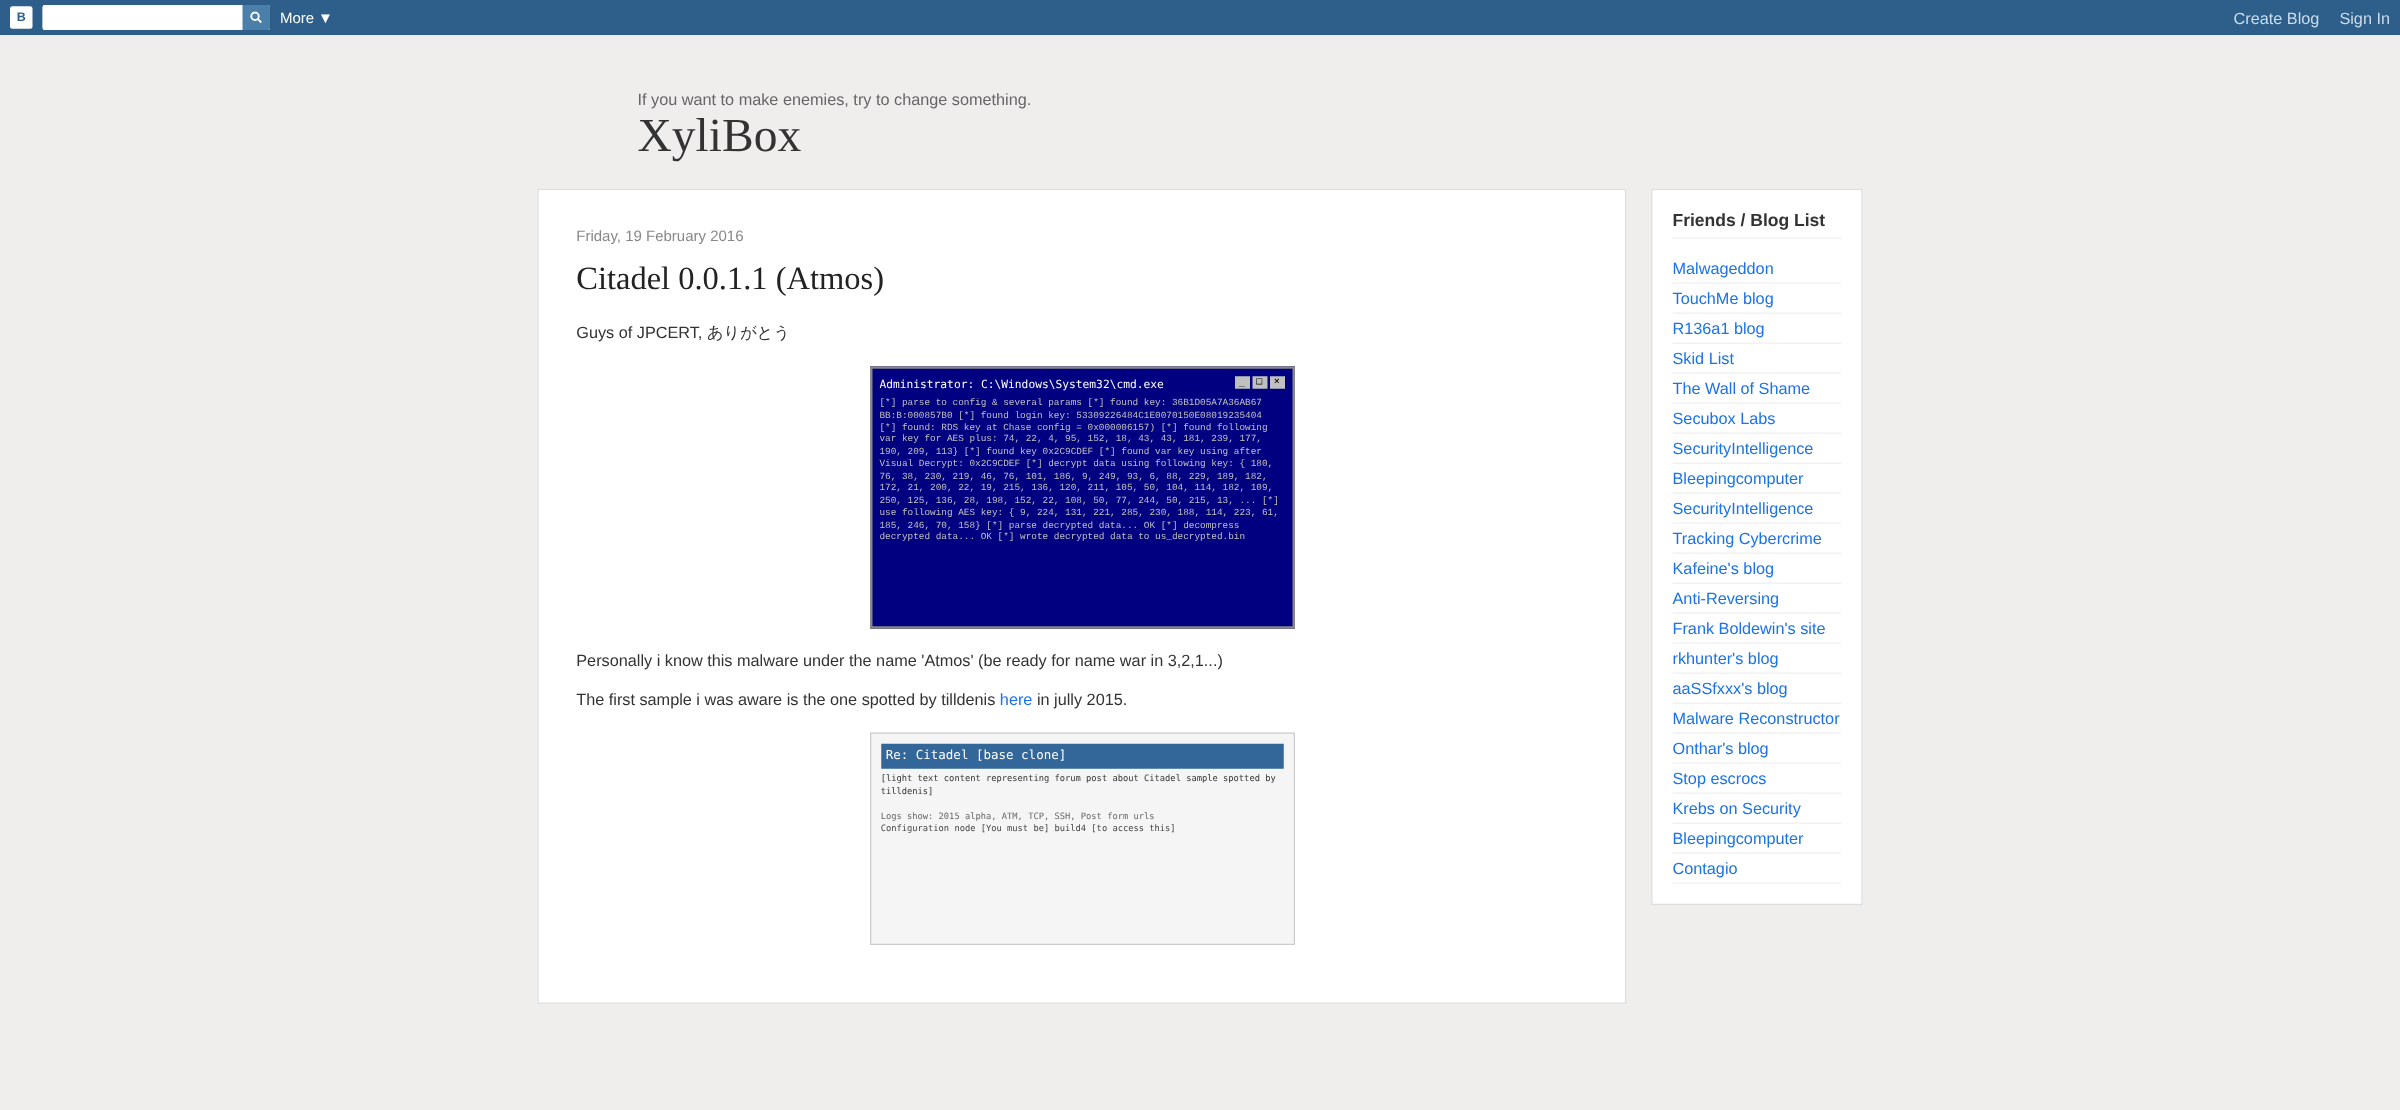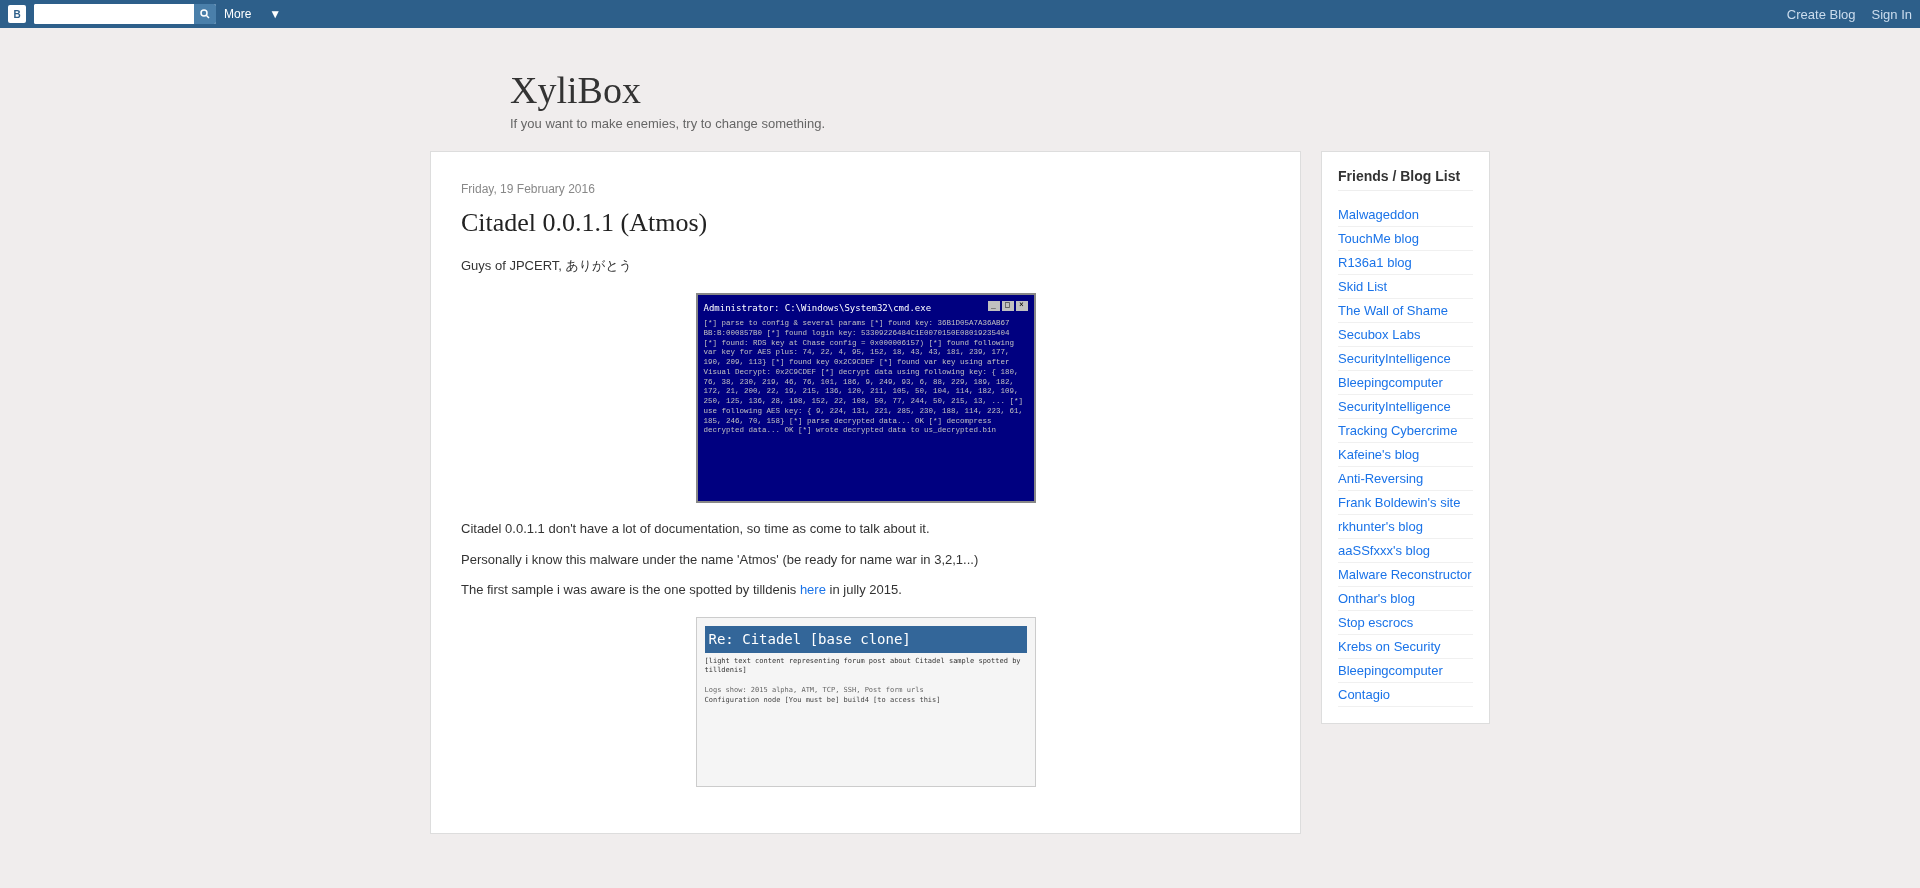--- a/index.html
+++ b/index.html
@@ -40,21 +40,21 @@
       border: none;
       color: #fff;
       padding: 2px 6px;
       cursor: pointer;
       height: 20px;
       display: flex; align-items: center;
     }
     #more-btn {
       background: transparent; border: none;
       color: #fff; font-size: 12px; cursor: pointer;
-      display: flex; align-items: flex-start; gap: 18px;
+      display: flex; align-items: flex-start; gap: 3px;
     }
     #navbar-right { display: flex; gap: 16px; }
     #navbar-right a { color: #cde; text-decoration: none; font-size: 13px; }
 
     
     #page-wrapper {
       max-width: 1100px;
       margin: 0 auto;
       padding: 20px 20px;
     }
@@ -185,22 +185,22 @@
   </div>
   <div id="navbar-right">
     <a href="#">Create Blog</a>
     <a href="#">Sign In</a>
   </div>
 </div>
 
 <div id="page-wrapper">
 
   <div id="blog-header">
+    <div id="blog-subtitle">If you want to make enemies, try to change something.</div>
     <div id="blog-title">XyliBox</div>
-    <div id="blog-subtitle">If you want to make enemies, try to change something.</div>
   </div>
 
   <div id="main-layout">
 
     <div id="main-content">
       <div id="post-date">Friday, 19 February 2016</div>
       <div id="post-title">Citadel 0.0.1.1 (Atmos)</div>
 
       <div id="post-body">
         <p>
@@ -229,28 +229,27 @@
     172, 21, 200, 22, 19, 215, 136, 120, 211, 105, 50, 104, 114, 182,
     109, 250, 125, 136, 28, 198, 152, 22, 108, 50, 77, 244, 50, 215, 13,
     ...
 [*] use following AES key:
     { 9, 224, 131, 221, 285, 230, 188, 114, 223, 61, 185, 246, 70, 158}
 [*] parse decrypted data... OK
 [*] decompress decrypted data... OK
 [*] wrote decrypted data to us_decrypted.bin</div>
         </div>
 
-        <p>Citadel 0.0.1.1 don't have a lot of documentation, so time as come to talk about it.</p>
         <p>Personally i know this malware under the name 'Atmos' (be ready for name war in 3,2,1...)</p>
         <p>
           <span>The first sample i was aware is the one spotted by tilldenis </span><a href="#">here</a><span> in jully 2015.</span>
         </p>
 
         <div class="second-screenshot">
-          <div style="background:#336699; color:#fff; font-size:14px; padding:2px 4px; margin-bottom:4px;">Re: Citadel [base clone]</div>
+          <div style="background:#336699; color:#fff; font-size:10px; padding:2px 4px; margin-bottom:4px;">Re: Citadel [base clone]</div>
           <div style="font-size:7px; line-height:1.4; color:#333;">
             [light text content representing forum post about Citadel sample spotted by tilldenis]<br><br>
             <span style="color:#666;">Logs show: 2015 alpha, ATM, TCP, SSH, Post form urls</span><br>
             <span style="color:#444;">Configuration node [You must be] build4 [to access this]</span><br><br>
           </div>
         </div>
       </div>
     </div>
 
     <div id="sidebar">

